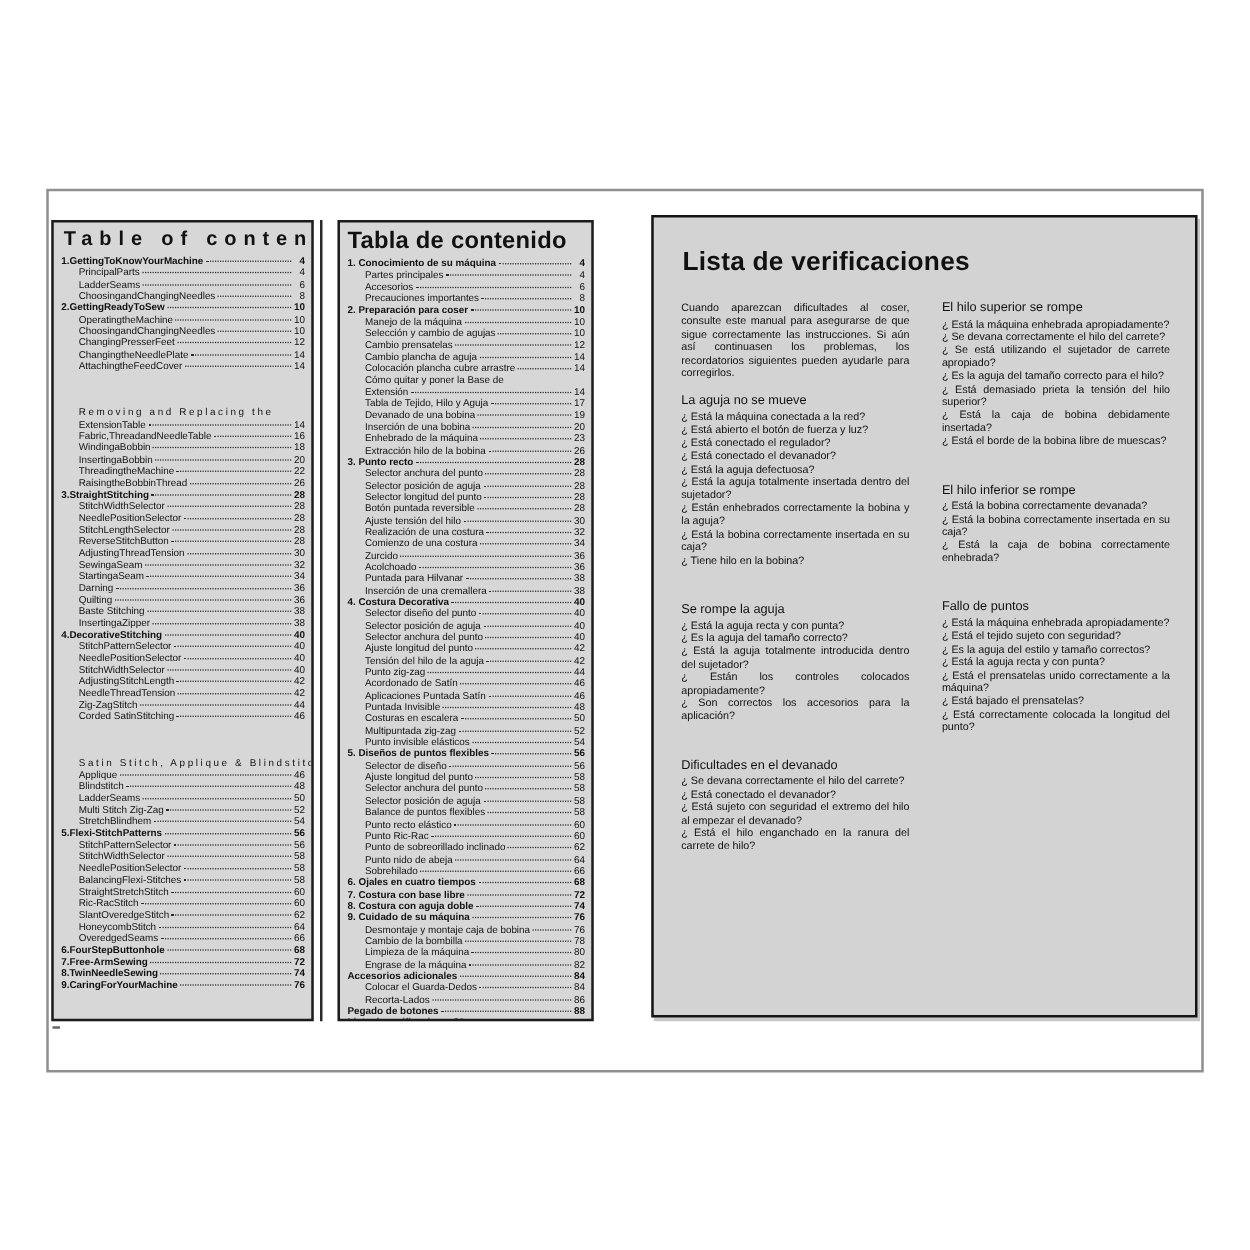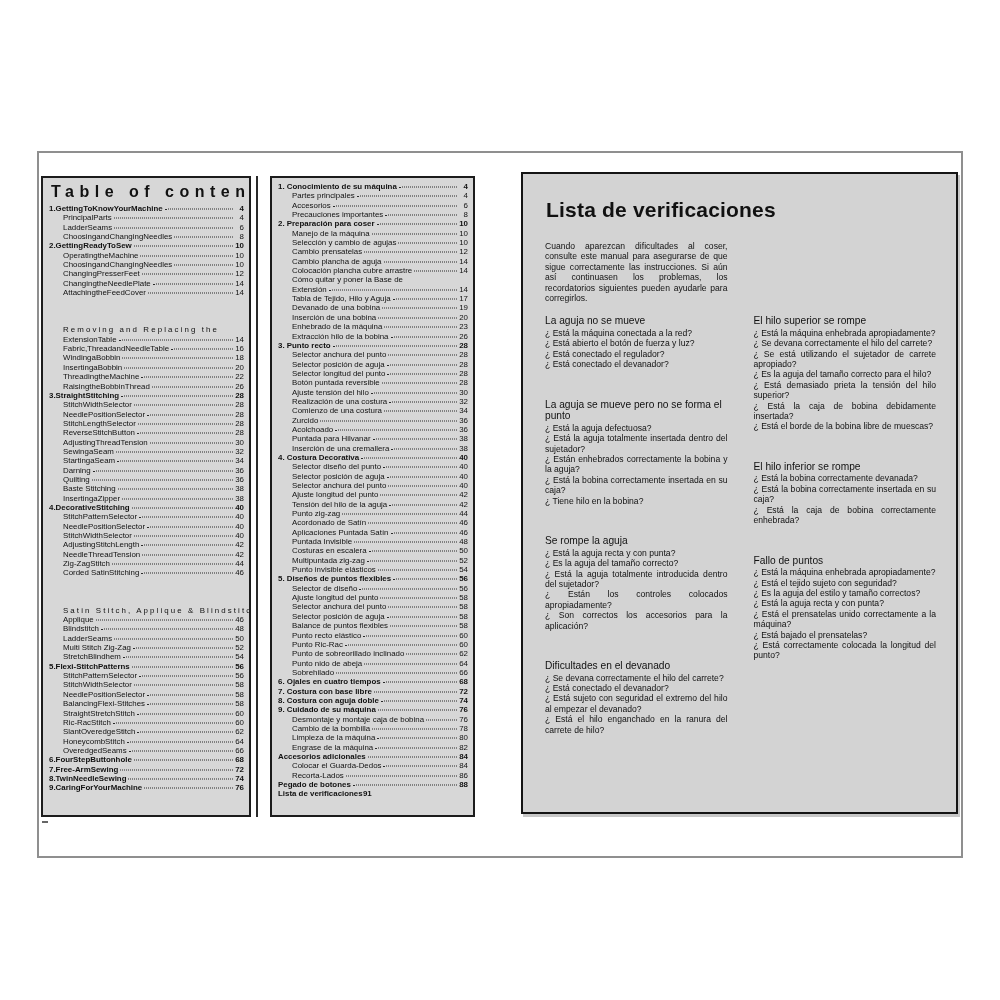--- a/index.html
+++ b/index.html
@@ -19,21 +19,21 @@
   .toc-row{display:flex;align-items:baseline;font-size:7.9px;line-height:9.35px;white-space:nowrap;}
   .toc-row .lbl{flex:0 0 auto;}
   .toc-row .dots{flex:1 1 auto;border-bottom:1.6px dotted #2a2a2a;margin:0 2px;transform:translateY(-1.5px);min-width:4px;}
   .toc-row .num{flex:0 0 auto;text-align:right;min-width:9px;}
   .toc-row.ind{padding-left:14px;}
   .toc-row.b{font-weight:bold;}
   .toc-row.spread .lbl{letter-spacing:2.1px;margin-top:28px;}
 
   .graypage{position:absolute;left:521px;top:172px;width:437px;height:642px;background:#d3d3d3;border:2px solid #141414;box-shadow:2px 3px 0 rgba(0,0,0,.22);padding:24px 20px 14px 22px;overflow:hidden;}
   .check-title{font-weight:bold;font-size:21px;letter-spacing:0.2px;margin:0 0 19px 1px;}
-  .cols{display:flex;gap:26px;align-items:center;}
+  .cols{display:flex;gap:26px;}
   .col{width:50%;font-size:8.6px;line-height:10.4px;text-align:justify;}
   .intro{margin:0 0 12px 0;}
   .check-h{font-weight:normal;font-size:10.2px;line-height:11.6px;text-align:left;margin:29px 0 1px 0;}
   .check-sec:first-child .check-h{margin-top:0;}
   .check-item{}
 
   .artifact{position:absolute;left:42px;top:821px;width:6px;height:2px;background:#666;}
 </style>
 </head>
 <body>
@@ -367,20 +367,21 @@
           <span class="lbl">AttachingaButton</span>
           <span class="dots"></span>
           <span class="num">88</span>
         </div>
       </div>
   </div>
 
   <div class="spine"></div>
 
   <div class="tocbox mid">
+    <div class="toc-title-es">Tabla de contenido</div>
     <div>
         <div class="toc-row b">
           <span class="lbl">1. Conocimiento de su máquina</span>
           <span class="dots"></span>
           <span class="num">4</span>
         </div>
         <div class="toc-row ind">
           <span class="lbl">Partes principales</span>
           <span class="dots"></span>
           <span class="num">4</span>
@@ -712,21 +713,20 @@
         <div class="intro">Cuando aparezcan dificultades al coser, consulte este manual para asegurarse de que sigue correctamente las instrucciones. Si aún así continuasen los problemas, los recordatorios siguientes pueden ayudarle para corregirlos.</div>
         <div>
             <div class="check-sec">
               <div class="check-h">La aguja no se mueve</div>
               <div class="check-item">¿ Está la máquina conectada a la red?</div>
               <div class="check-item">¿ Está abierto el botón de fuerza y luz?</div>
               <div class="check-item">¿ Está conectado el regulador?</div>
               <div class="check-item">¿ Está conectado el devanador?</div>
             </div>
             <div class="check-sec">
-              <div class="check-h">La aguja se mueve pero no se forma el punto</div>
               <div class="check-item">¿ Está la aguja defectuosa?</div>
               <div class="check-item">¿ Está la aguja totalmente insertada dentro del sujetador?</div>
               <div class="check-item">¿ Están enhebrados correctamente la bobina y la aguja?</div>
               <div class="check-item">¿ Está la bobina correctamente insertada en su caja?</div>
               <div class="check-item">¿ Tiene hilo en la bobina?</div>
             </div>
             <div class="check-sec">
               <div class="check-h">Se rompe la aguja</div>
               <div class="check-item">¿ Está la aguja recta y con punta?</div>
               <div class="check-item">¿ Es la aguja del tamaño correcto?</div>

